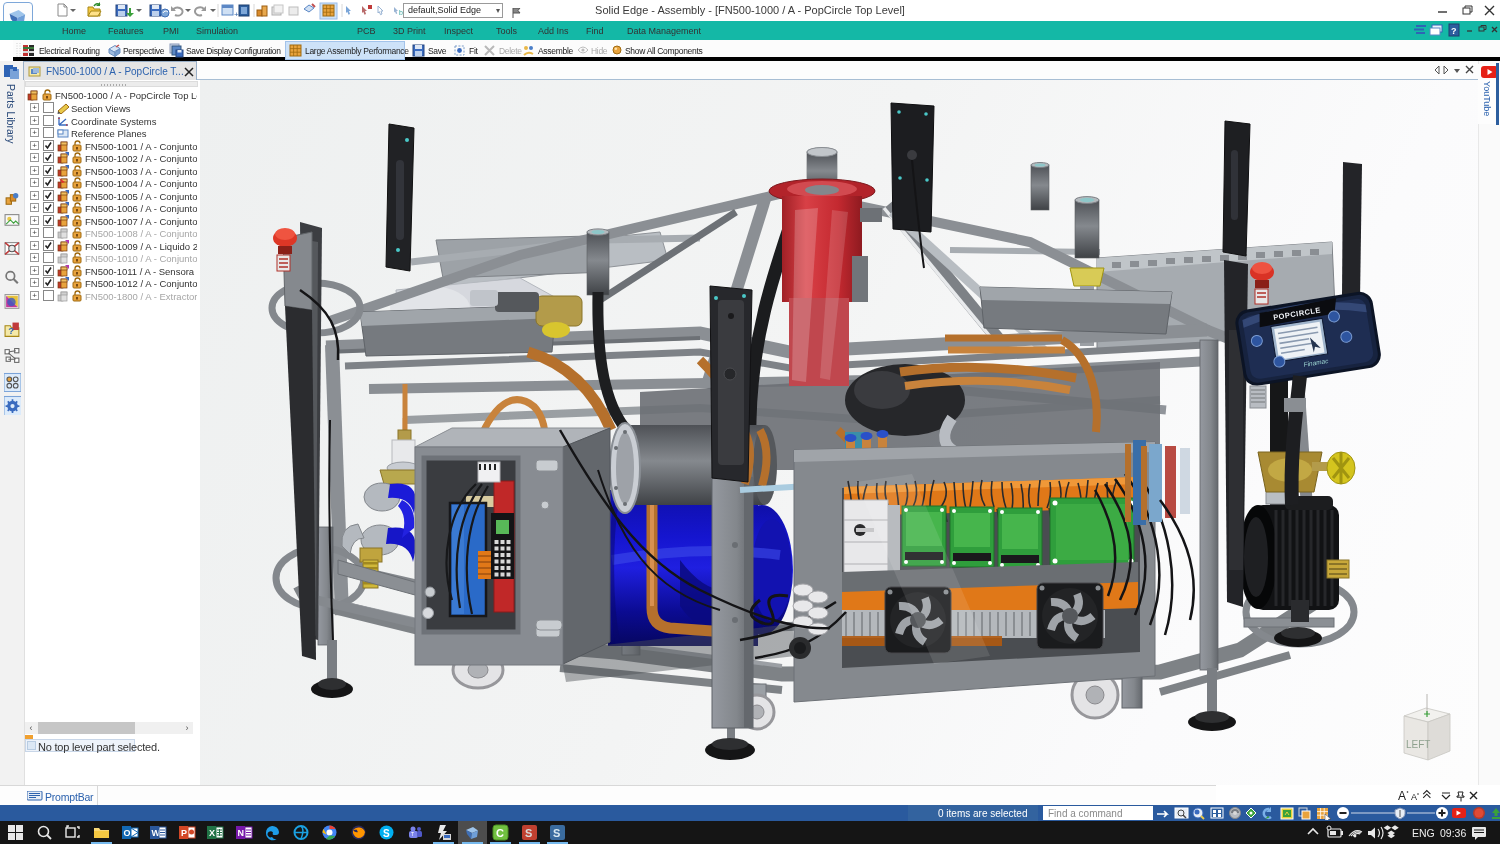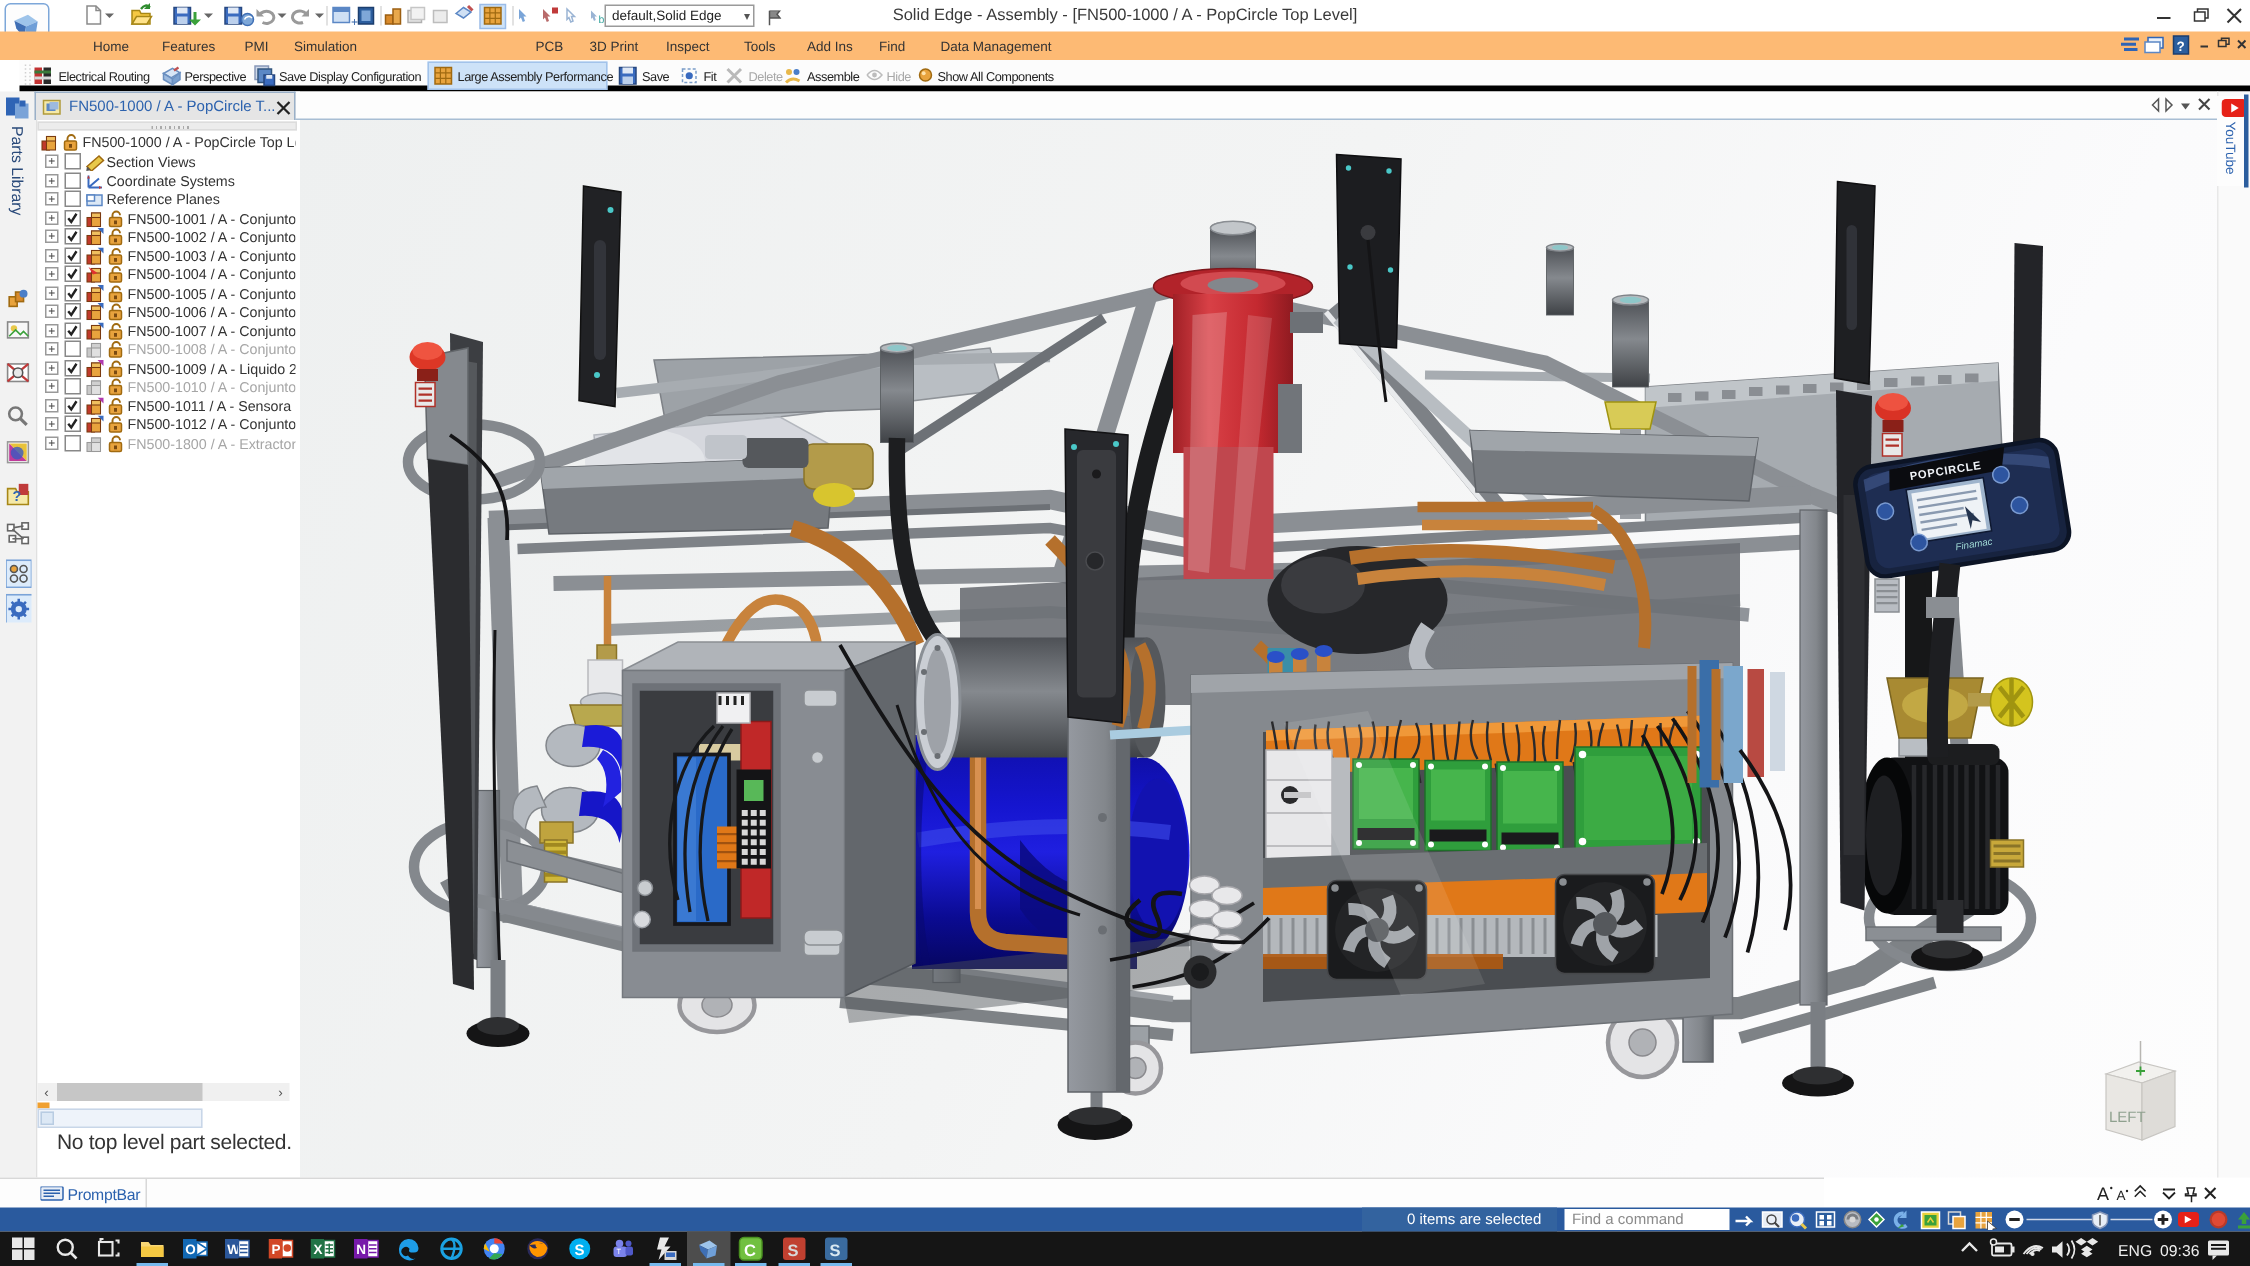--- a/index.html
+++ b/index.html
@@ -91,21 +91,21 @@
 
   <div class="abs" style="left:550px;top:4px;width:400px;text-align:center;font-size:11px;color:#3a3a3a;white-space:nowrap;">Solid Edge - Assembly - [FN500-1000 / A - PopCircle Top Level]</div>
 
   <svg class="abs" style="left:1430px;top:0px;" width="70" height="21" viewBox="0 0 70 21">
     <line x1="8" y1="12" x2="17" y2="12" stroke="#333" stroke-width="1.4"></line>
     <rect x="33" y="8" width="7" height="6" fill="none" stroke="#333"></rect>
       <path d="M35,8 v-2 h7 v6 h-2" fill="none" stroke="#333"></path>
     <path d="M55,6 l9,9 M64,6 l-9,9" stroke="#333" stroke-width="1.4"></path>
   </svg>
 
-  <div class="abs" style="left:0;top:21px;width:1500px;height:19px;background:#fdba74;font-size:9px;color:#333;">
+  <div class="abs" style="left:0;top:21px;width:1500px;height:19px;background:#14b8a6;font-size:9px;color:#333;">
     <span class="abs" style="left:62px;top:5px;">Home</span>
     <span class="abs" style="left:108px;top:5px;">Features</span>
     <span class="abs" style="left:163px;top:5px;">PMI</span>
     <span class="abs" style="left:196px;top:5px;">Simulation</span>
     <span class="abs" style="left:260px;top:5px;margin-top:16px;">Simulation Geometry</span>
     <span class="abs" style="left:357px;top:5px;">PCB</span>
     <span class="abs" style="left:393px;top:5px;">3D Print</span>
     <span class="abs" style="left:444px;top:5px;">Inspect</span>
     <span class="abs" style="left:496px;top:5px;">Tools</span>
     <span class="abs" style="left:538px;top:5px;">Add Ins</span>
@@ -536,21 +536,21 @@
 
   <div class="abs" style="left:25px;top:722px;width:168px;height:12px;background:#f0f0f0;">
     <div class="abs" style="left:0;top:0;width:12px;height:12px;color:#555;font-size:9px;text-align:center;line-height:12px;">‹</div>
     <div class="abs" style="left:167px;top:0;width:12px;height:12px;"></div>
     <div class="abs" style="left:13px;top:0;width:97px;height:12px;background:#c6c6c6;"></div>
     <div class="abs" style="left:156px;top:0;width:12px;height:12px;color:#555;font-size:9px;text-align:center;line-height:12px;">›</div>
   </div>
   <div class="abs" style="left:25px;top:735px;width:8px;height:4px;background:#f0a030;"></div>
   <div class="abs" style="left:25px;top:739px;width:110px;height:13px;background:#eef3fa;border:1px solid #c8d6e8;">
     <div class="abs" style="left:1px;top:1px;width:9px;height:9px;background:#dce8f5;border:1px solid #b8cce2;"></div>
-    <span class="abs" style="left:12px;top:13px;font-size:14px;letter-spacing:-0.2px;color:#333;white-space:nowrap;">No top level part selected.</span>
+    <span class="abs" style="left:12px;top:1px;font-size:11px;letter-spacing:-0.2px;color:#333;white-space:nowrap;">No top level part selected.</span>
   </div>
 
   <div class="abs" style="left:1478px;top:64px;width:22px;height:60px;background:#fdfdfd;">
     <svg class="abs" style="left:3px;top:2px;" width="17" height="13" viewBox="0 0 17 13">
         <rect x="0" y="0" width="17" height="12" rx="3" fill="#e62117"></rect>
         <path d="M6.5,3 l5,3 -5,3 z" fill="#fff"></path>
       </svg>
     <div class="abs" style="left:14px;top:17px;font-size:9px;color:#2c62ae;transform:rotate(90deg);transform-origin:0 0;white-space:nowrap;">YouTube</div>
   </div>
   <div class="abs" style="left:1496px;top:63px;width:3px;height:62px;background:#2c5e9e;"></div>

